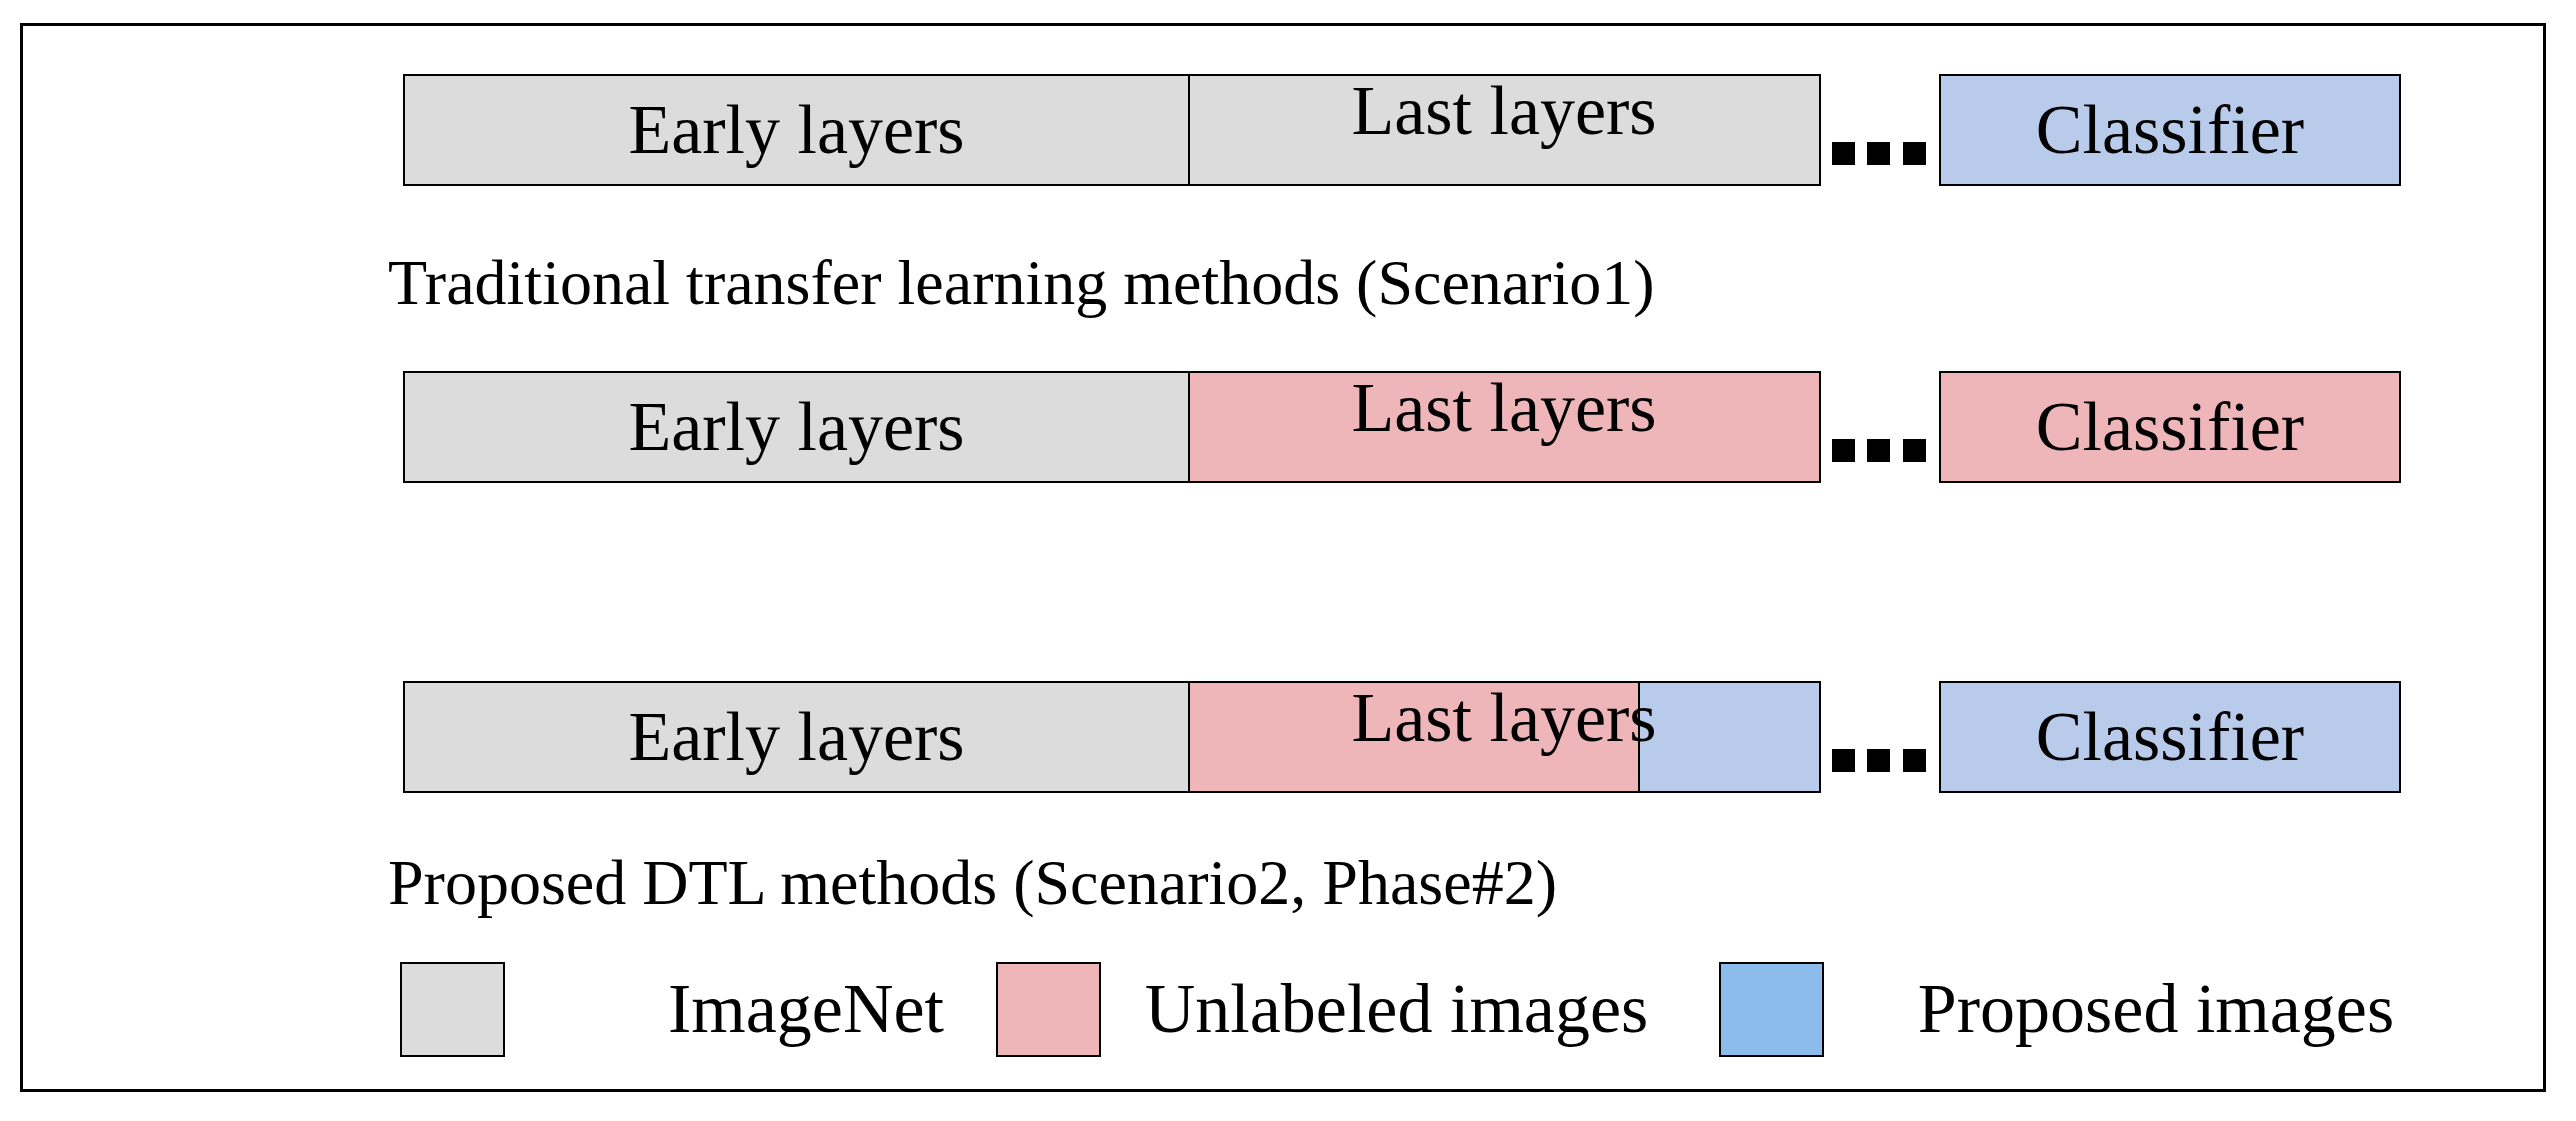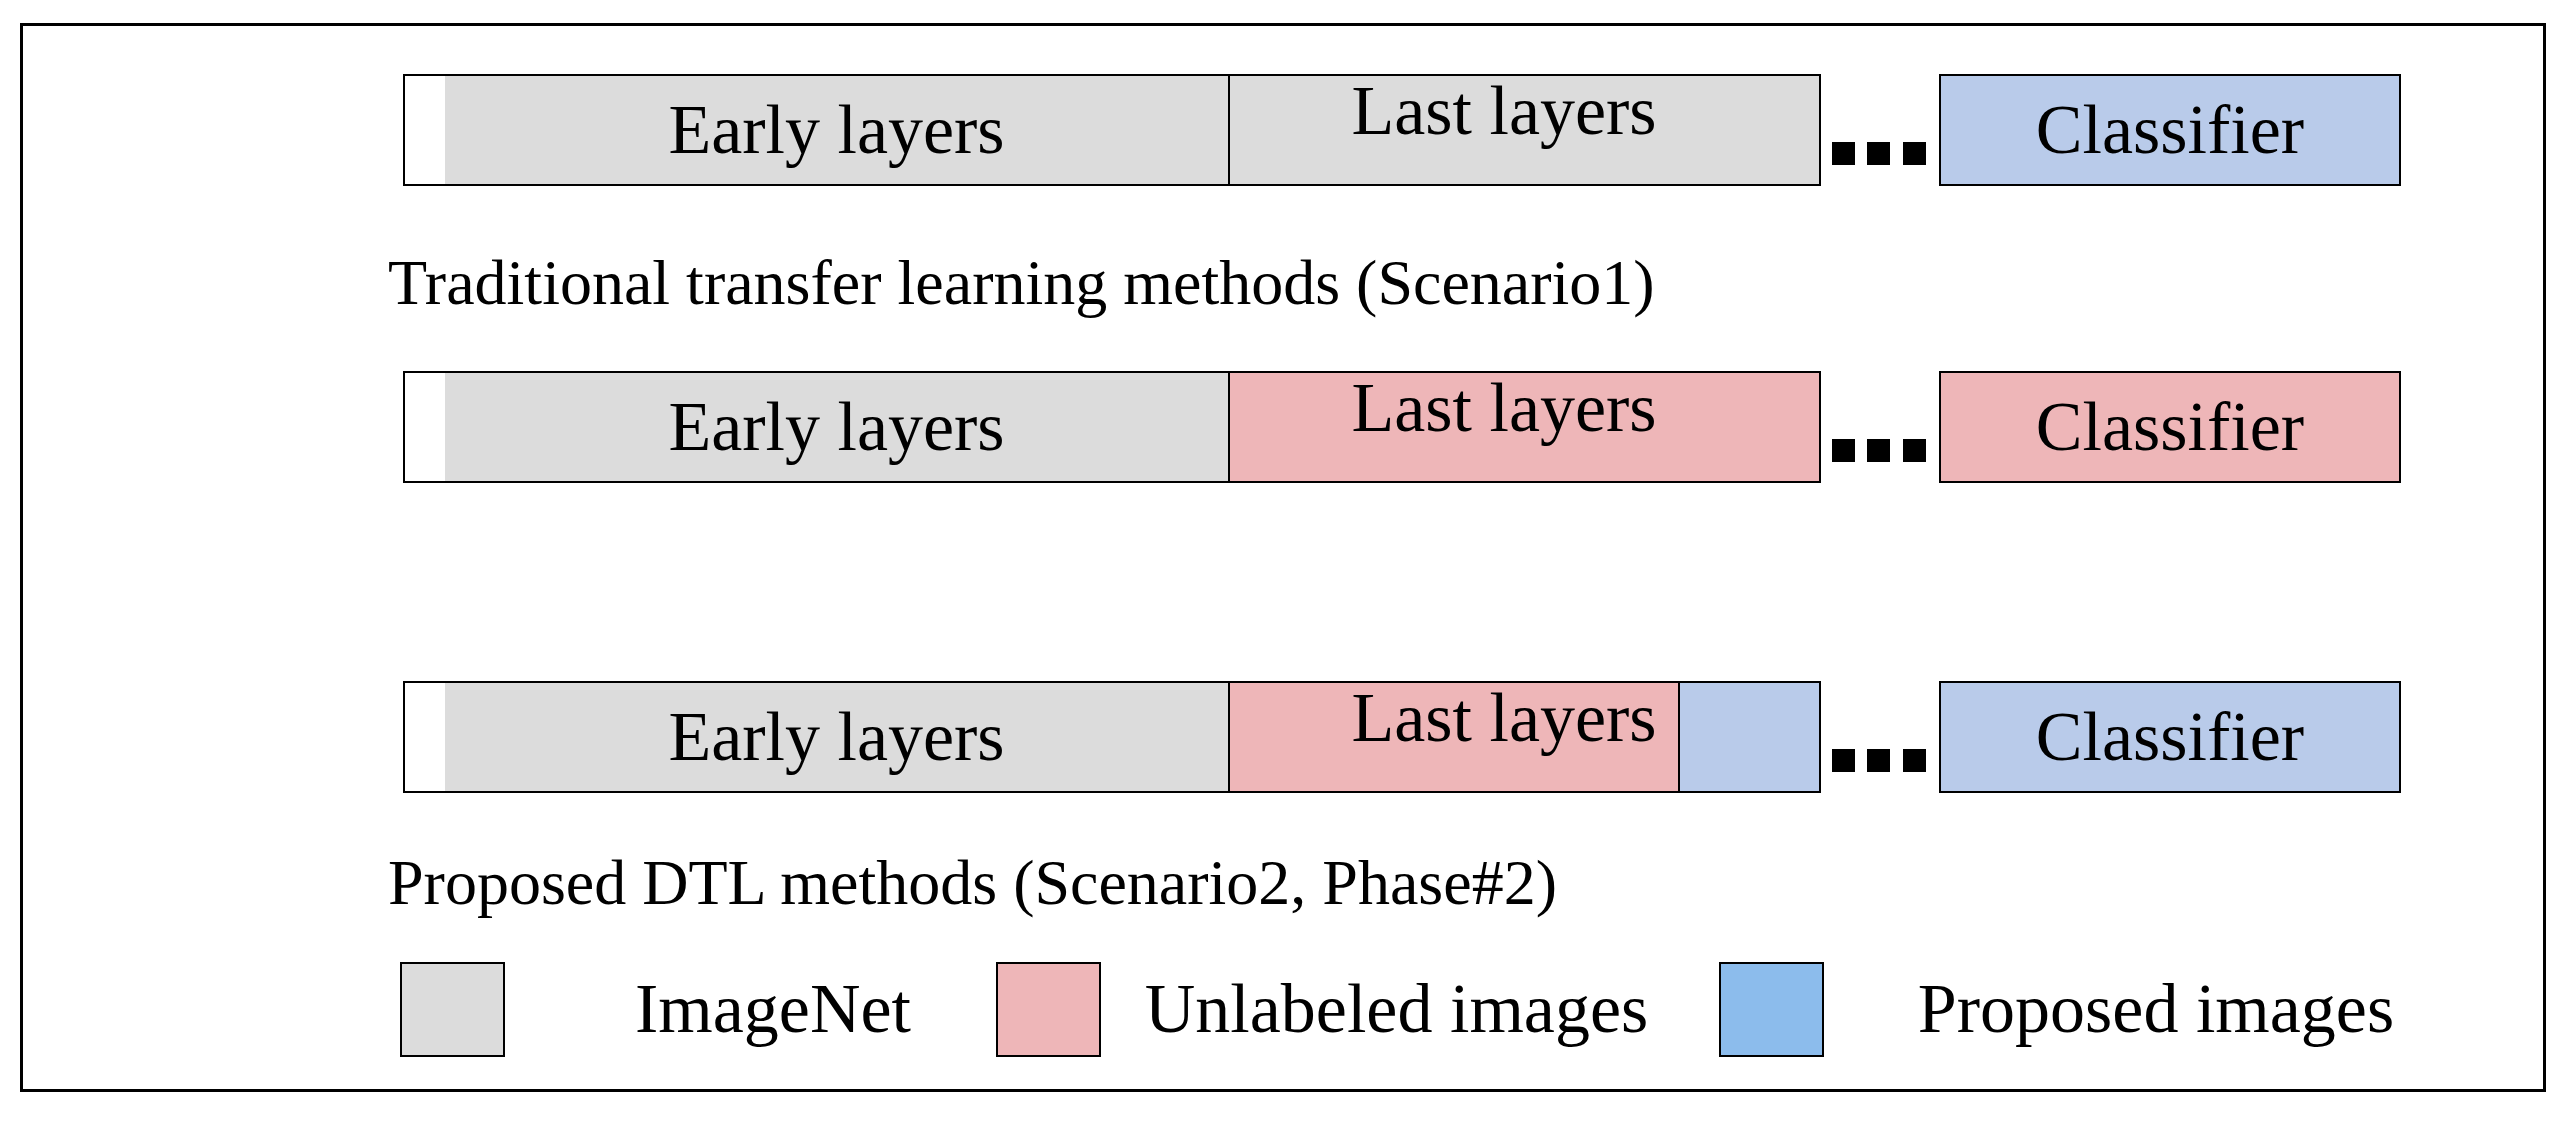--- a/index.html
+++ b/index.html
@@ -3,21 +3,21 @@
 <meta charset="utf-8">
 <style>
   html,body{margin:0;padding:0;background:#fff;}
   .canvas{position:relative;width:2576px;height:1122px;background:#fff;
           font-family:"Liberation Serif","DejaVu Serif",serif;color:#000;}
   .frame{position:absolute;left:20px;top:22.5px;width:2526px;height:1069px;
          border:3.1px solid #000;box-sizing:border-box;background:#fff;}
 
   
   .bar{position:absolute;left:403px;width:1418px;height:112px;
-       border:2.3px solid #000;box-sizing:border-box;display:flex;padding-left:40px;}
+       border:2.3px solid #000;box-sizing:border-box;display:flex;}
   .bar-r1{top:74px;} .bar-r2{top:371px;} .bar-r3{top:681px;}
   .seg{height:100%;box-sizing:border-box;}
   .seg-early{width:785px;border-right:2.3px solid #000;display:flex;align-items:center;justify-content:center;}
   .seg-fill{flex:1;}
   .seg-mid{width:450px;border-right:2.3px solid #000;}
   .bar-label{font-size:70px;line-height:1;white-space:nowrap;}
   .last-overlay{position:absolute;left:785px;top:0;width:628px;height:100%;
                 display:flex;align-items:flex-start;justify-content:center;pointer-events:none;}
 
   
@@ -34,21 +34,21 @@
   
   .caption{position:absolute;left:388px;font-size:64px;line-height:87px;white-space:nowrap;}
   .cap-1{top:239px;} .cap-2{top:543px;} .cap-3{top:833px;margin-top:6px;}
 
   
   .swatch{position:absolute;top:962px;width:105px;height:95px;
           border:2.3px solid #000;box-sizing:border-box;}
   .sw-gray{left:400px;} .sw-pink{left:996px;} .sw-blue{left:1719px;}
   .legend-label{position:absolute;top:965px;height:87px;font-size:70px;line-height:87px;
                 display:flex;align-items:center;justify-content:center;white-space:nowrap;}
-  .ll-imagenet{left:517px;width:512px;}
+  .ll-imagenet{left:550px;width:512px;}
   .ll-unlabeled{left:1125px;width:543px;}
   .ll-labeled{left:1877px;width:558px;}
 </style>
 </head>
 <body>
 
 <div class="canvas">
   <div class="frame"></div>
 
   <div class="bar bar-r1">

